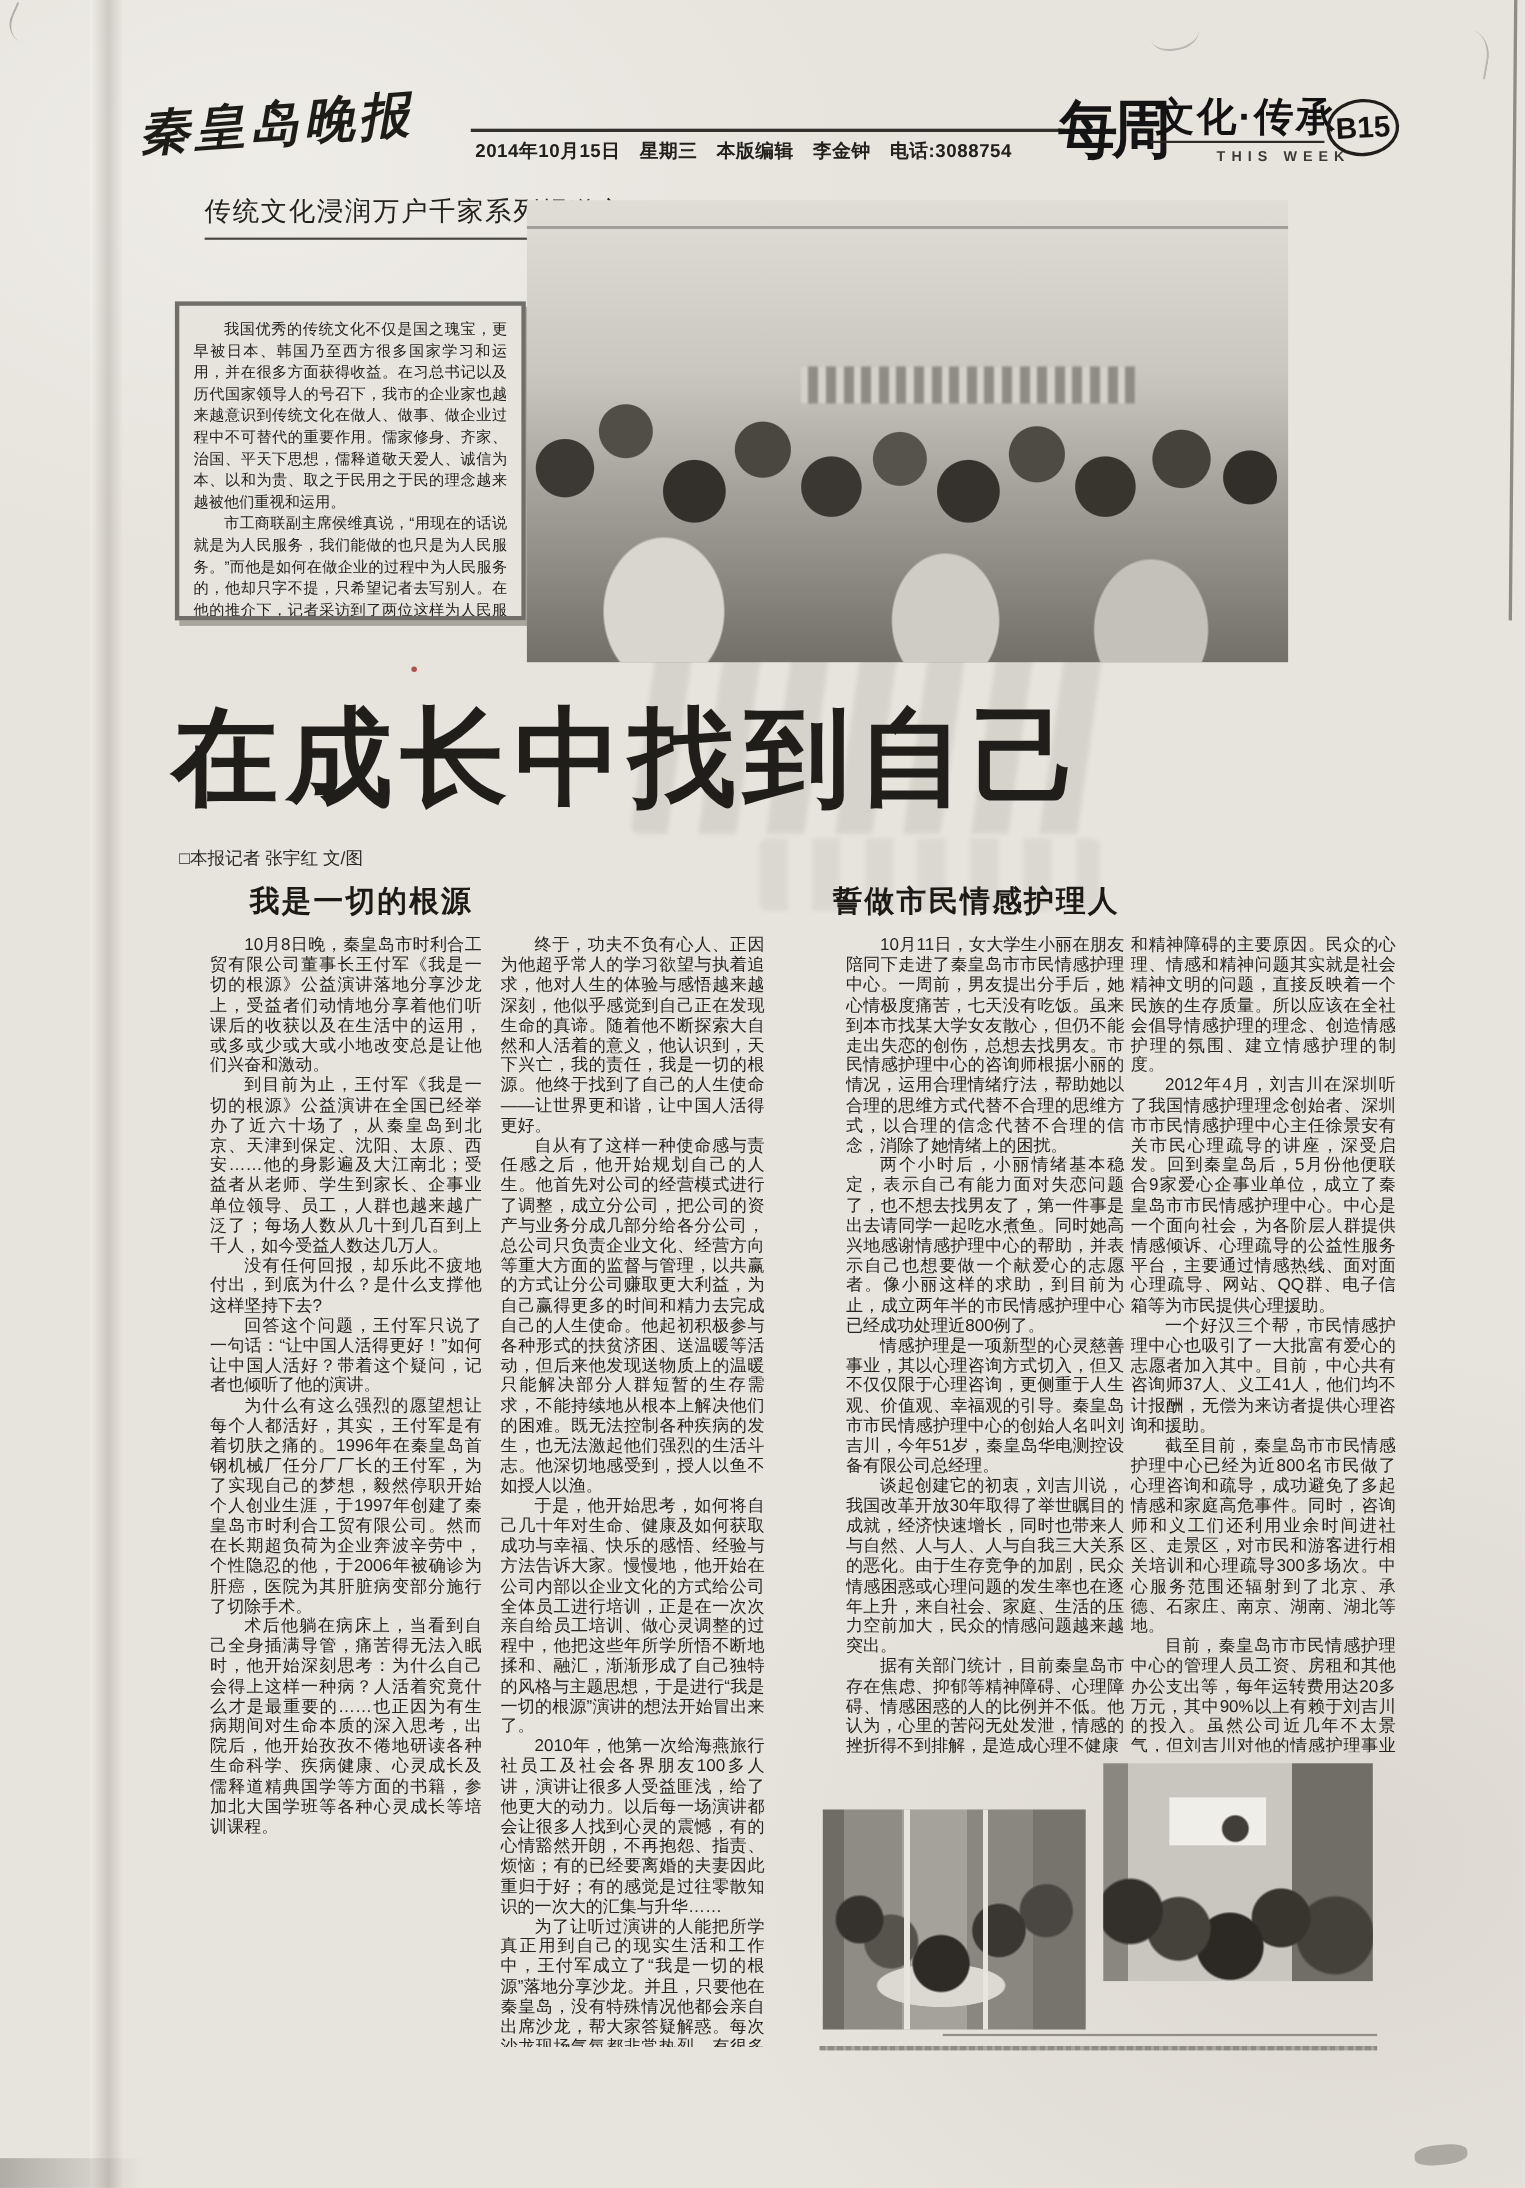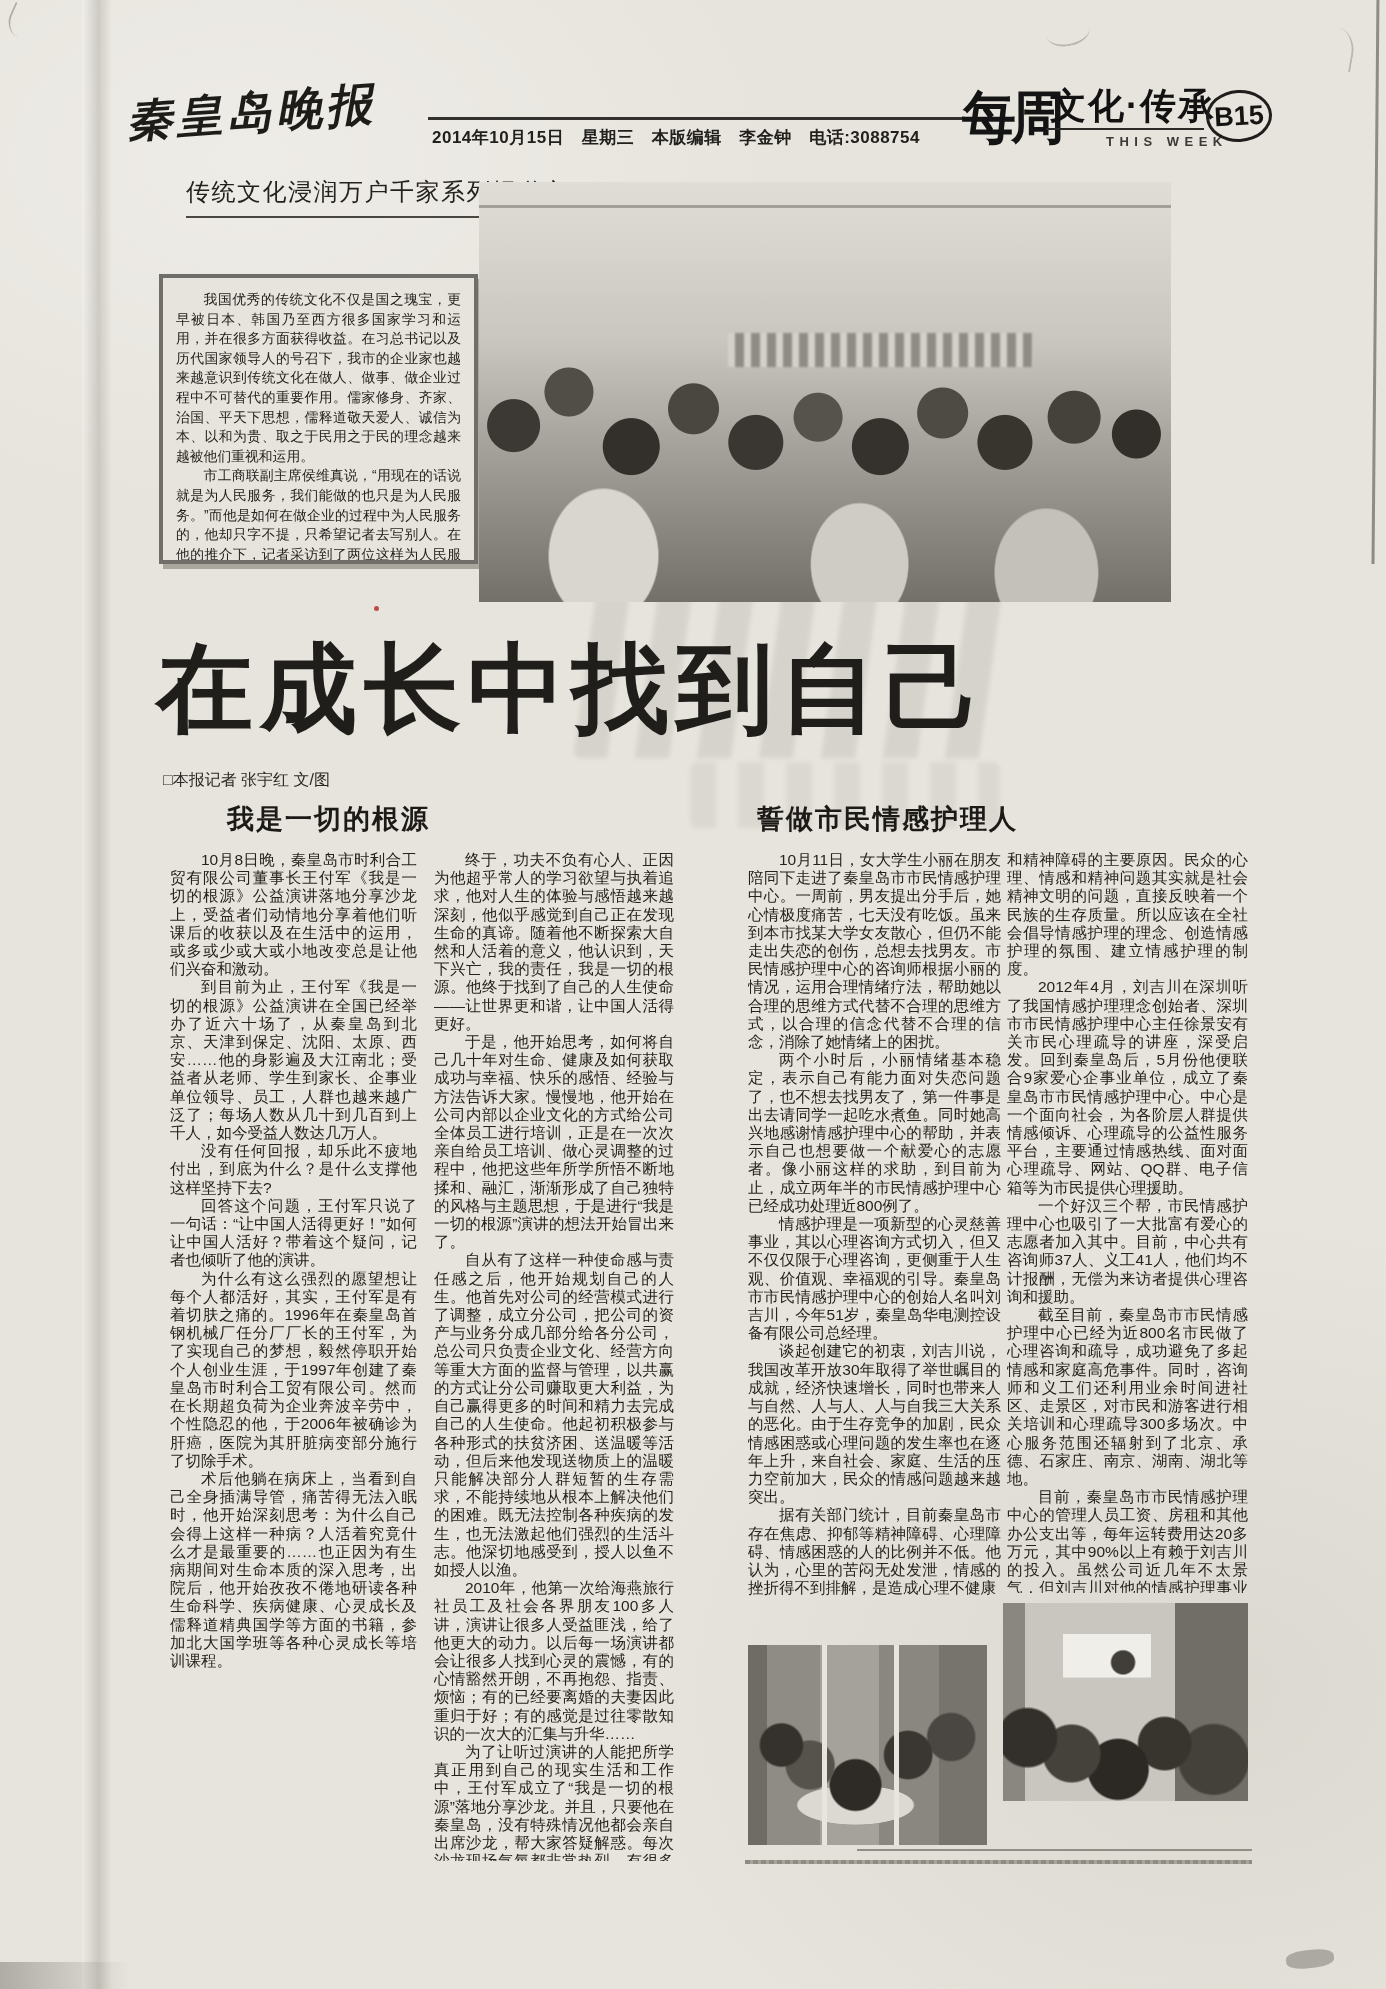--- a/index.html
+++ b/index.html
@@ -72,21 +72,21 @@
   .photo-banner{position:absolute;left:36%;top:36%;width:44%;height:8%;background:
       repeating-linear-gradient(90deg,rgba(235,233,226,.75) 0 7px,transparent 7px 16px),#8f8c85;
     filter:blur(1px);border-radius:2px;}
   
   .headline{left:156px;top:638px;font-size:97px;font-weight:900;letter-spacing:7px;color:#201e1b;white-space:nowrap;line-height:1.05;}
   .byline{left:163px;top:770px;font-size:16px;color:#2a2824;white-space:nowrap;}
   
   .article-heading{font-size:27px;font-weight:700;letter-spacing:2px;color:#1c1a17;white-space:nowrap;margin:0;}
   .h-left{left:179px;top:801px;margin-left:48px;}
   .h-right{left:757px;top:801px;}
-  .col{font-size:15.5px;line-height:18.2px;text-align:justify;color:#26231f;overflow:hidden;}
+  .col{font-size:15.5px;line-height:18.2px;text-align:justify;color:#26231f;overflow:hidden;margin-left:21px;}
   .col p{margin:0;text-indent:2em;}
   .col.cont p:first-child{text-indent:0;}
   .col1{left:170px;top:851px;width:247px;height:1005px;}
   .col2{left:434px;top:851px;width:240px;height:1010px;}
   .col3{left:748px;top:851px;width:253px;height:768px;}
   .col4{left:1007px;top:851px;width:241px;height:742px;}
   
   .photo-street{left:748px;top:1645px;width:239px;height:200px;
     background:
       linear-gradient(90deg,transparent 0 31%,#e8e5de 31% 33%,transparent 33% 61%,#e8e5de 61% 63%,transparent 63%),
@@ -157,22 +157,22 @@
     <div class="abs col col1">
         <p>10月8日晚，秦皇岛市时利合工贸有限公司董事长王付军《我是一切的根源》公益演讲落地分享沙龙上，受益者们动情地分享着他们听课后的收获以及在生活中的运用，或多或少或大或小地改变总是让他们兴奋和激动。</p>
         <p>到目前为止，王付军《我是一切的根源》公益演讲在全国已经举办了近六十场了，从秦皇岛到北京、天津到保定、沈阳、太原、西安……他的身影遍及大江南北；受益者从老师、学生到家长、企事业单位领导、员工，人群也越来越广泛了；每场人数从几十到几百到上千人，如今受益人数达几万人。</p>
         <p>没有任何回报，却乐此不疲地付出，到底为什么？是什么支撑他这样坚持下去?</p>
         <p>回答这个问题，王付军只说了一句话：“让中国人活得更好！”如何让中国人活好？带着这个疑问，记者也倾听了他的演讲。</p>
         <p>为什么有这么强烈的愿望想让每个人都活好，其实，王付军是有着切肤之痛的。1996年在秦皇岛首钢机械厂任分厂厂长的王付军，为了实现自己的梦想，毅然停职开始个人创业生涯，于1997年创建了秦皇岛市时利合工贸有限公司。然而在长期超负荷为企业奔波辛劳中，个性隐忍的他，于2006年被确诊为肝癌，医院为其肝脏病变部分施行了切除手术。</p>
         <p>术后他躺在病床上，当看到自己全身插满导管，痛苦得无法入眠时，他开始深刻思考：为什么自己会得上这样一种病？人活着究竟什么才是最重要的……也正因为有生病期间对生命本质的深入思考，出院后，他开始孜孜不倦地研读各种生命科学、疾病健康、心灵成长及儒释道精典国学等方面的书籍，参加北大国学班等各种心灵成长等培训课程。</p>
       </div>
     <div class="abs col col2">
         <p>终于，功夫不负有心人、正因为他超乎常人的学习欲望与执着追求，他对人生的体验与感悟越来越深刻，他似乎感觉到自己正在发现生命的真谛。随着他不断探索大自然和人活着的意义，他认识到，天下兴亡，我的责任，我是一切的根源。他终于找到了自己的人生使命——让世界更和谐，让中国人活得更好。</p>
+        <p>自从有了这样一种使命感与责任感之后，他开始规划自己的人生。他首先对公司的经营模式进行了调整，成立分公司，把公司的资产与业务分成几部分给各分公司，总公司只负责企业文化、经营方向等重大方面的监督与管理，以共赢的方式让分公司赚取更大利益，为自己赢得更多的时间和精力去完成自己的人生使命。他起初积极参与各种形式的扶贫济困、送温暖等活动，但后来他发现送物质上的温暖只能解决部分人群短暂的生存需求，不能持续地从根本上解决他们的困难。既无法控制各种疾病的发生，也无法激起他们强烈的生活斗志。他深切地感受到，授人以鱼不如授人以渔。</p>
         <p>于是，他开始思考，如何将自己几十年对生命、健康及如何获取成功与幸福、快乐的感悟、经验与方法告诉大家。慢慢地，他开始在公司内部以企业文化的方式给公司全体员工进行培训，正是在一次次亲自给员工培训、做心灵调整的过程中，他把这些年所学所悟不断地揉和、融汇，渐渐形成了自己独特的风格与主题思想，于是进行“我是一切的根源”演讲的想法开始冒出来了。</p>
-        <p>自从有了这样一种使命感与责任感之后，他开始规划自己的人生。他首先对公司的经营模式进行了调整，成立分公司，把公司的资产与业务分成几部分给各分公司，总公司只负责企业文化、经营方向等重大方面的监督与管理，以共赢的方式让分公司赚取更大利益，为自己赢得更多的时间和精力去完成自己的人生使命。他起初积极参与各种形式的扶贫济困、送温暖等活动，但后来他发现送物质上的温暖只能解决部分人群短暂的生存需求，不能持续地从根本上解决他们的困难。既无法控制各种疾病的发生，也无法激起他们强烈的生活斗志。他深切地感受到，授人以鱼不如授人以渔。</p>
         <p>2010年，他第一次给海燕旅行社员工及社会各界朋友100多人讲，演讲让很多人受益匪浅，给了他更大的动力。以后每一场演讲都会让很多人找到心灵的震憾，有的心情豁然开朗，不再抱怨、指责、烦恼；有的已经要离婚的夫妻因此重归于好；有的感觉是过往零散知识的一次大的汇集与升华……</p>
         <p>为了让听过演讲的人能把所学真正用到自己的现实生活和工作中，王付军成立了“我是一切的根源”落地分享沙龙。并且，只要他在秦皇岛，没有特殊情况他都会亲自出席沙龙，帮大家答疑解惑。每次沙龙现场气氛都非常热烈，有很多的人在那里得到王老师耐心地讲解与帮助。现在，王付军被人们亲切地称为王老师，感恩他的粉丝，追随他奉献爱心、不断付出的人也越聚越多。</p>
       </div>
   </section>
 
   <section>
     <h2 class="abs article-heading h-right">誓做市民情感护理人</h2>
     <div class="abs col col3">
         <p>10月11日，女大学生小丽在朋友陪同下走进了秦皇岛市市民情感护理中心。一周前，男友提出分手后，她心情极度痛苦，七天没有吃饭。虽来到本市找某大学女友散心，但仍不能走出失恋的创伤，总想去找男友。市民情感护理中心的咨询师根据小丽的情况，运用合理情绪疗法，帮助她以合理的思维方式代替不合理的思维方式，以合理的信念代替不合理的信念，消除了她情绪上的困扰。</p>
         <p>两个小时后，小丽情绪基本稳定，表示自己有能力面对失恋问题了，也不想去找男友了，第一件事是出去请同学一起吃水煮鱼。同时她高兴地感谢情感护理中心的帮助，并表示自己也想要做一个献爱心的志愿者。像小丽这样的求助，到目前为止，成立两年半的市民情感护理中心已经成功处理近800例了。</p>

